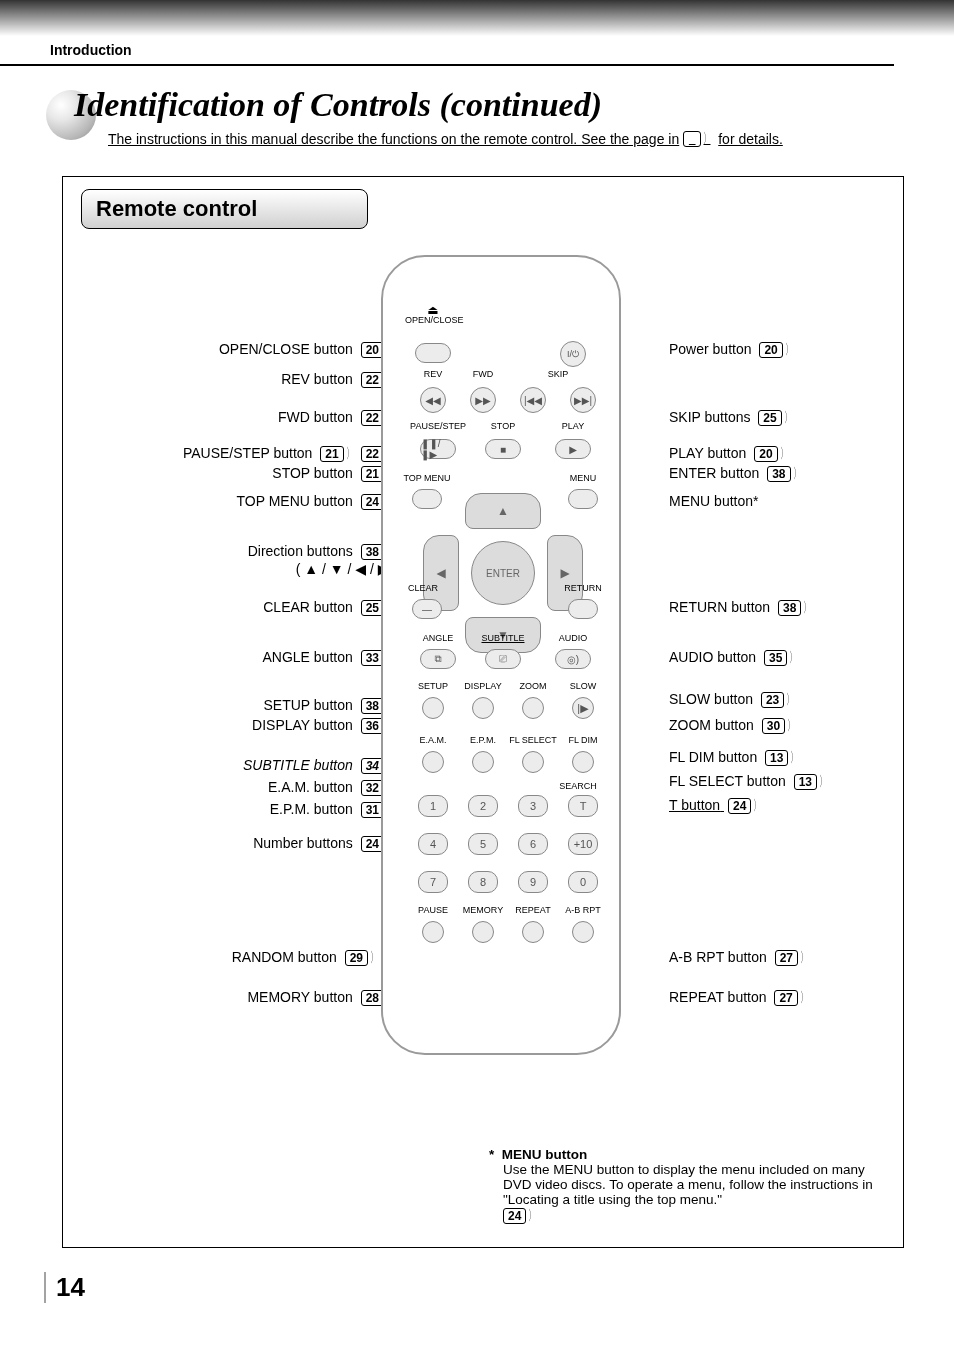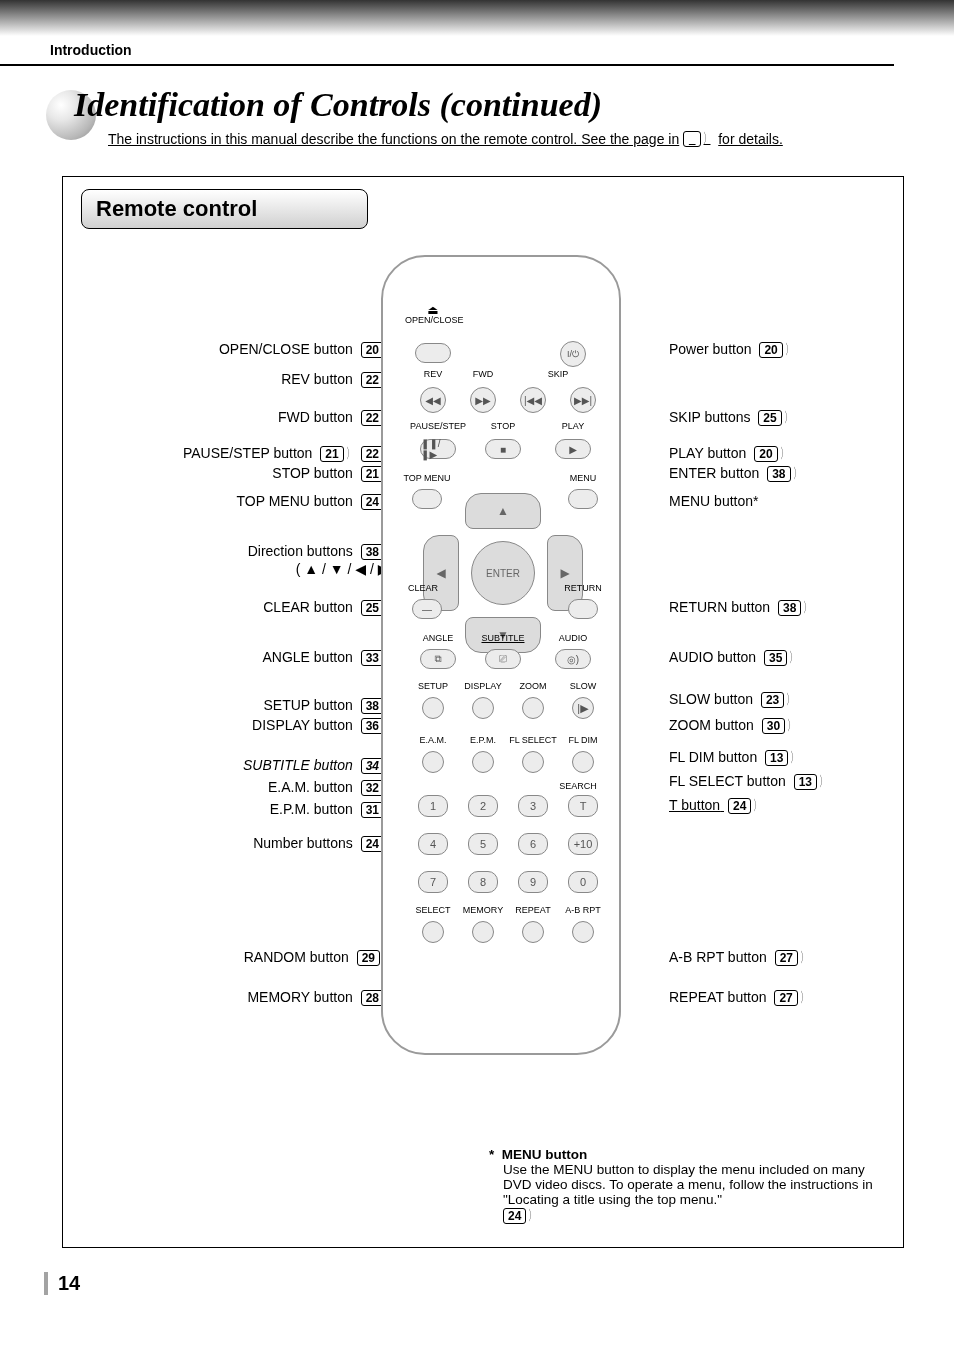--- a/index.html
+++ b/index.html
@@ -38,21 +38,21 @@
   .navring { position:absolute; left:120px; top:236px; width:160px; height:160px; transform:translateX(-50%); border-radius:50%; }
   .navbtn { position:absolute; background:#dcdcdc; border:1px solid #888; border-radius:14px; display:flex; align-items:center; justify-content:center; color:#666; font-size:12px;}
   .nav-up { left:42px; top:0; width:76px; height:36px; border-radius:16px 16px 8px 8px;}
   .nav-down { left:42px; bottom:0; width:76px; height:36px; border-radius:8px 8px 16px 16px;}
   .nav-left { left:0; top:42px; width:36px; height:76px; border-radius:16px 8px 8px 16px;}
   .nav-right { right:0; top:42px; width:36px; height:76px; border-radius:8px 16px 16px 8px;}
   .nav-enter { left:48px; top:48px; width:64px; height:64px; border-radius:50%; font-size:10px;}
 
   .footnote { font-size:13.5px; margin-top:18px; margin-left:408px; max-width:400px;}
   .footnote b { font-weight:bold; }
-  .pagenum { font-size:20px; font-weight:bold; margin:24px 0 18px 44px; border-left:4px solid #a3a3a3; padding-left:10px;}
+  .pagenum { font-size:26px; font-weight:bold; margin:24px 0 18px 44px; border-left:2px solid #a3a3a3; padding-left:10px;}
 </style>
 </head>
 <body>
 
 <div class="topgrad"></div>
 <div class="sectionbar">
   <span>Introduction</span>
 </div>
 
 <div class="titlewrap">
@@ -131,21 +131,21 @@
             <span class="ket">〉</span>
           </span></div>
         <div class="row" style="top: 552px; right: 0px;"><span>E.P.M. button</span> <span class="pageref-inline">
             <span class="box">31</span>
             <span class="ket">〉</span>
           </span></div>
         <div class="row" style="top: 586px; right: 0px;"><span>Number buttons</span> <span class="pageref-inline">
             <span class="box">24</span>
             <span class="ket">〉</span>
           </span></div>
-        <div class="row" style="top: 700px; right: 4px;"><span>RANDOM button</span> <span class="pageref-inline">
+        <div class="row" style="top: 700px; right: 16px;"><span>RANDOM button</span> <span class="pageref-inline">
             <span class="box">29</span>
             <span class="ket">〉</span>
           </span></div>
         <div class="row" style="top: 740px; right: 0px;"><span>MEMORY button</span> <span class="pageref-inline">
             <span class="box">28</span>
             <span class="ket">〉</span>
           </span></div>
       </div>
 
     <div class="col-right" id="right-col">
@@ -280,21 +280,21 @@
           <div class="btn oval" style="width: 30px; height: 22px; font-size: 11px; left: 50px; top: 576px;">4</div>
           <div class="btn oval" style="width: 30px; height: 22px; font-size: 11px; left: 100px; top: 576px;">5</div>
           <div class="btn oval" style="width: 30px; height: 22px; font-size: 11px; left: 150px; top: 576px;">6</div>
           <div class="btn oval" style="width: 30px; height: 22px; font-size: 11px; left: 200px; top: 576px;">+10</div>
           <div class="btn oval" style="width: 30px; height: 22px; font-size: 11px; left: 50px; top: 614px;">7</div>
           <div class="btn oval" style="width: 30px; height: 22px; font-size: 11px; left: 100px; top: 614px;">8</div>
           <div class="btn oval" style="width: 30px; height: 22px; font-size: 11px; left: 150px; top: 614px;">9</div>
           <div class="btn oval" style="width: 30px; height: 22px; font-size: 11px; left: 200px; top: 614px;">0</div>
         </div>
 
-      <span class="rlabel" style="left:50px; top:648px;">SELECT</span>
+      <span class="rlabel" style="left:50px; top:648px;">PAUSE</span>
       <span class="rlabel" style="left:100px; top:648px;">MEMORY</span>
       <span class="rlabel" style="left:150px; top:648px;">REPEAT</span>
       <span class="rlabel" style="left:200px; top:648px;">A-B RPT</span>
       <div class="btn smallcircle" style="left:50px; top:664px;"></div>
       <div class="btn smallcircle" style="left:100px; top:664px;"></div>
       <div class="btn smallcircle" style="left:150px; top:664px;"></div>
       <div class="btn smallcircle" style="left:200px; top:664px;"></div>
     </div>
   </div>
 

